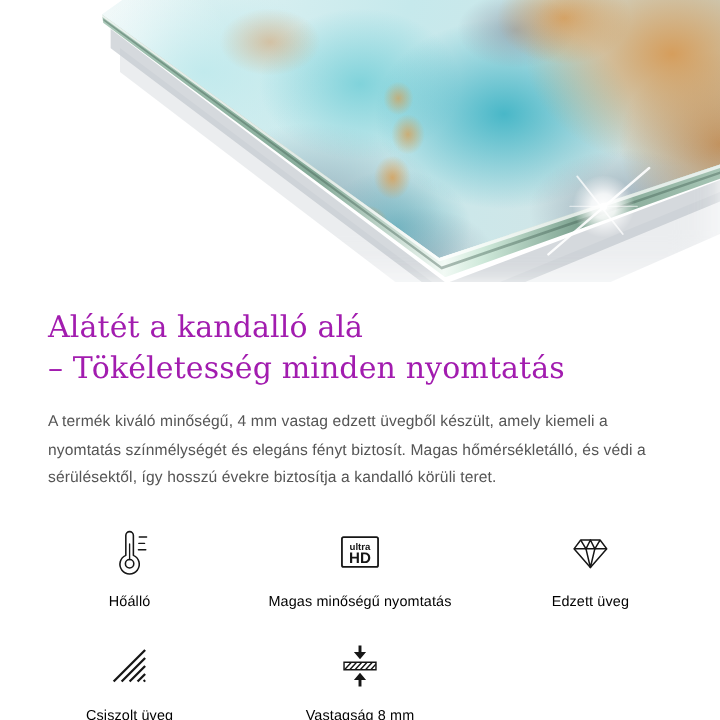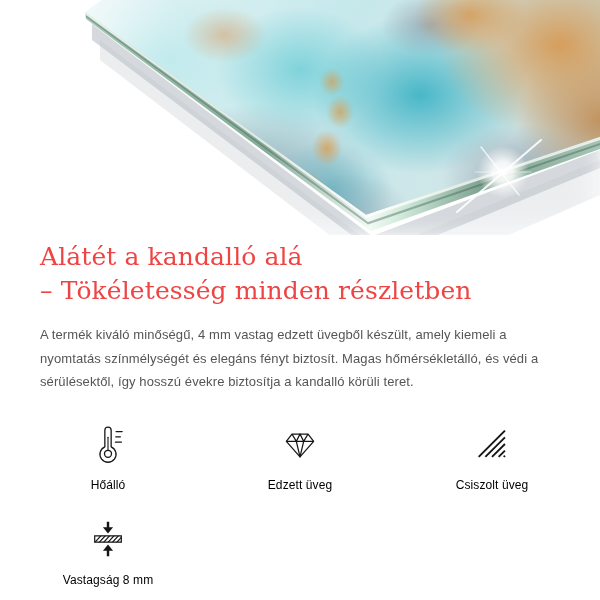--- a/index.html
+++ b/index.html
@@ -55,22 +55,22 @@
   }
   .panel-edge-seam {
     position:absolute; inset:0; background:rgba(60,90,78,.40);
     clip-path:polygon(86px 15.5px, 368px 222px, 600px 143px, 600px 145px, 368px 224.5px, 86px 17px);
   }
   .sparkle { position:absolute; left:443px; top:125px; width:120px; height:95px; pointer-events:none; }
 
   
   .content { padding:0 40px; }
   .title {
-    margin-top:5px; font-family:"DejaVu Serif","Liberation Serif",serif;
-    font-weight:400; font-size:25px; line-height:34px; color:#ef4444; letter-spacing:.1px;
+    margin-top:21px; font-family:"DejaVu Serif","Liberation Serif",serif;
+    font-weight:400; font-size:25px; line-height:34px; color:#a21caf; letter-spacing:.1px;
   }
   .desc {
     margin-top:15px; width:524px; font-size:13px; line-height:23.5px;
     color:#555555; letter-spacing:.1px;
   }
 
   
   .features {
     margin:29px -28px 0; display:grid; grid-template-columns:repeat(3,1fr); row-gap:26px;
   }
@@ -103,40 +103,48 @@
       <g stroke="#ffffff" stroke-linecap="round" fill="none">
         <path d="M14 87 L98 15" stroke-width="2" opacity=".9"></path>
         <path d="M38 22 L76 70" stroke-width="1.5" opacity=".75"></path>
         <path d="M32 47 H88" stroke-width="1.1" opacity=".55"></path>
       </g>
       <circle cx="60" cy="47" r="3" fill="#ffffff"></circle>
     </svg>
   </div>
 
   <div class="content">
-    <h1 class="title"><span>Alátét a kandalló alá</span><br><span>– Tökéletesség minden részletben</span></h1>
+    <h1 class="title"><span>Alátét a kandalló alá</span><br><span>– Tökéletesség minden nyomtatás</span></h1>
 
     <p class="desc">A termék kiváló minőségű, 4 mm vastag edzett üvegből készült, amely kiemeli a nyomtatás színmélységét és elegáns fényt biztosít. Magas hőmérsékletálló, és védi a sérülésektől, így hosszú évekre biztosítja a kandalló körüli teret.</p>
 
     <div class="features">
 
       <div class="feature">
         <svg class="ficon" viewBox="0 0 24 24" fill="none" stroke="#161616" stroke-width="1.3" stroke-linecap="round" stroke-linejoin="round">
           <path d="M10.2 4.1a1.8 1.8 0 0 1 3.6 0v9.5a4.6 4.6 0 1 1-3.6 0Z"></path>
           <circle cx="12" cy="17.6" r="2"></circle>
           <path d="M12 15.6 V8.2" stroke-width="1.1"></path>
           <g stroke-width="1.2">
             <path d="M16.6 4.9h3.5"></path>
             <path d="M16.4 7.9h2.7"></path>
             <path d="M16.2 10.9h3.5"></path>
           </g>
         </svg>
         <div class="flabel">Hőálló</div>
       </div>
 
+      <div class="feature">
+        <svg class="ficon" viewBox="0 0 24 24" fill="none" stroke="#161616">
+          <rect x="3.4" y="4.9" width="17.2" height="14.2" rx="0.8" stroke-width="1.5"></rect>
+          <text x="12" y="11.1" text-anchor="middle" font-size="4.6" font-weight="700" fill="#161616" stroke="none" font-family="Liberation Sans, sans-serif">ultra</text>
+          <text x="12" y="17.4" text-anchor="middle" font-size="7.2" font-weight="800" fill="#161616" stroke="none" font-family="Liberation Sans, sans-serif">HD</text>
+        </svg>
+        <div class="flabel">Magas minőségű nyomtatás</div>
+      </div>
 
 
       <div class="feature">
         <svg class="ficon" viewBox="0 0 24 24" fill="none" stroke="#161616" stroke-width="1.25" stroke-linejoin="round">
           <path d="M7.4 6.3h9.2l3.2 4.2-7.8 8.9-7.8-8.9Z"></path>
           <path d="M4.2 10.5h15.6"></path>
           <path d="M7.4 6.3l2.5 4.2 2.1-4.2 2.1 4.2 2.5-4.2"></path>
           <path d="M9.9 10.5 12 19.4l2.1-8.9"></path>
         </svg>
         <div class="flabel">Edzett üveg</div>

